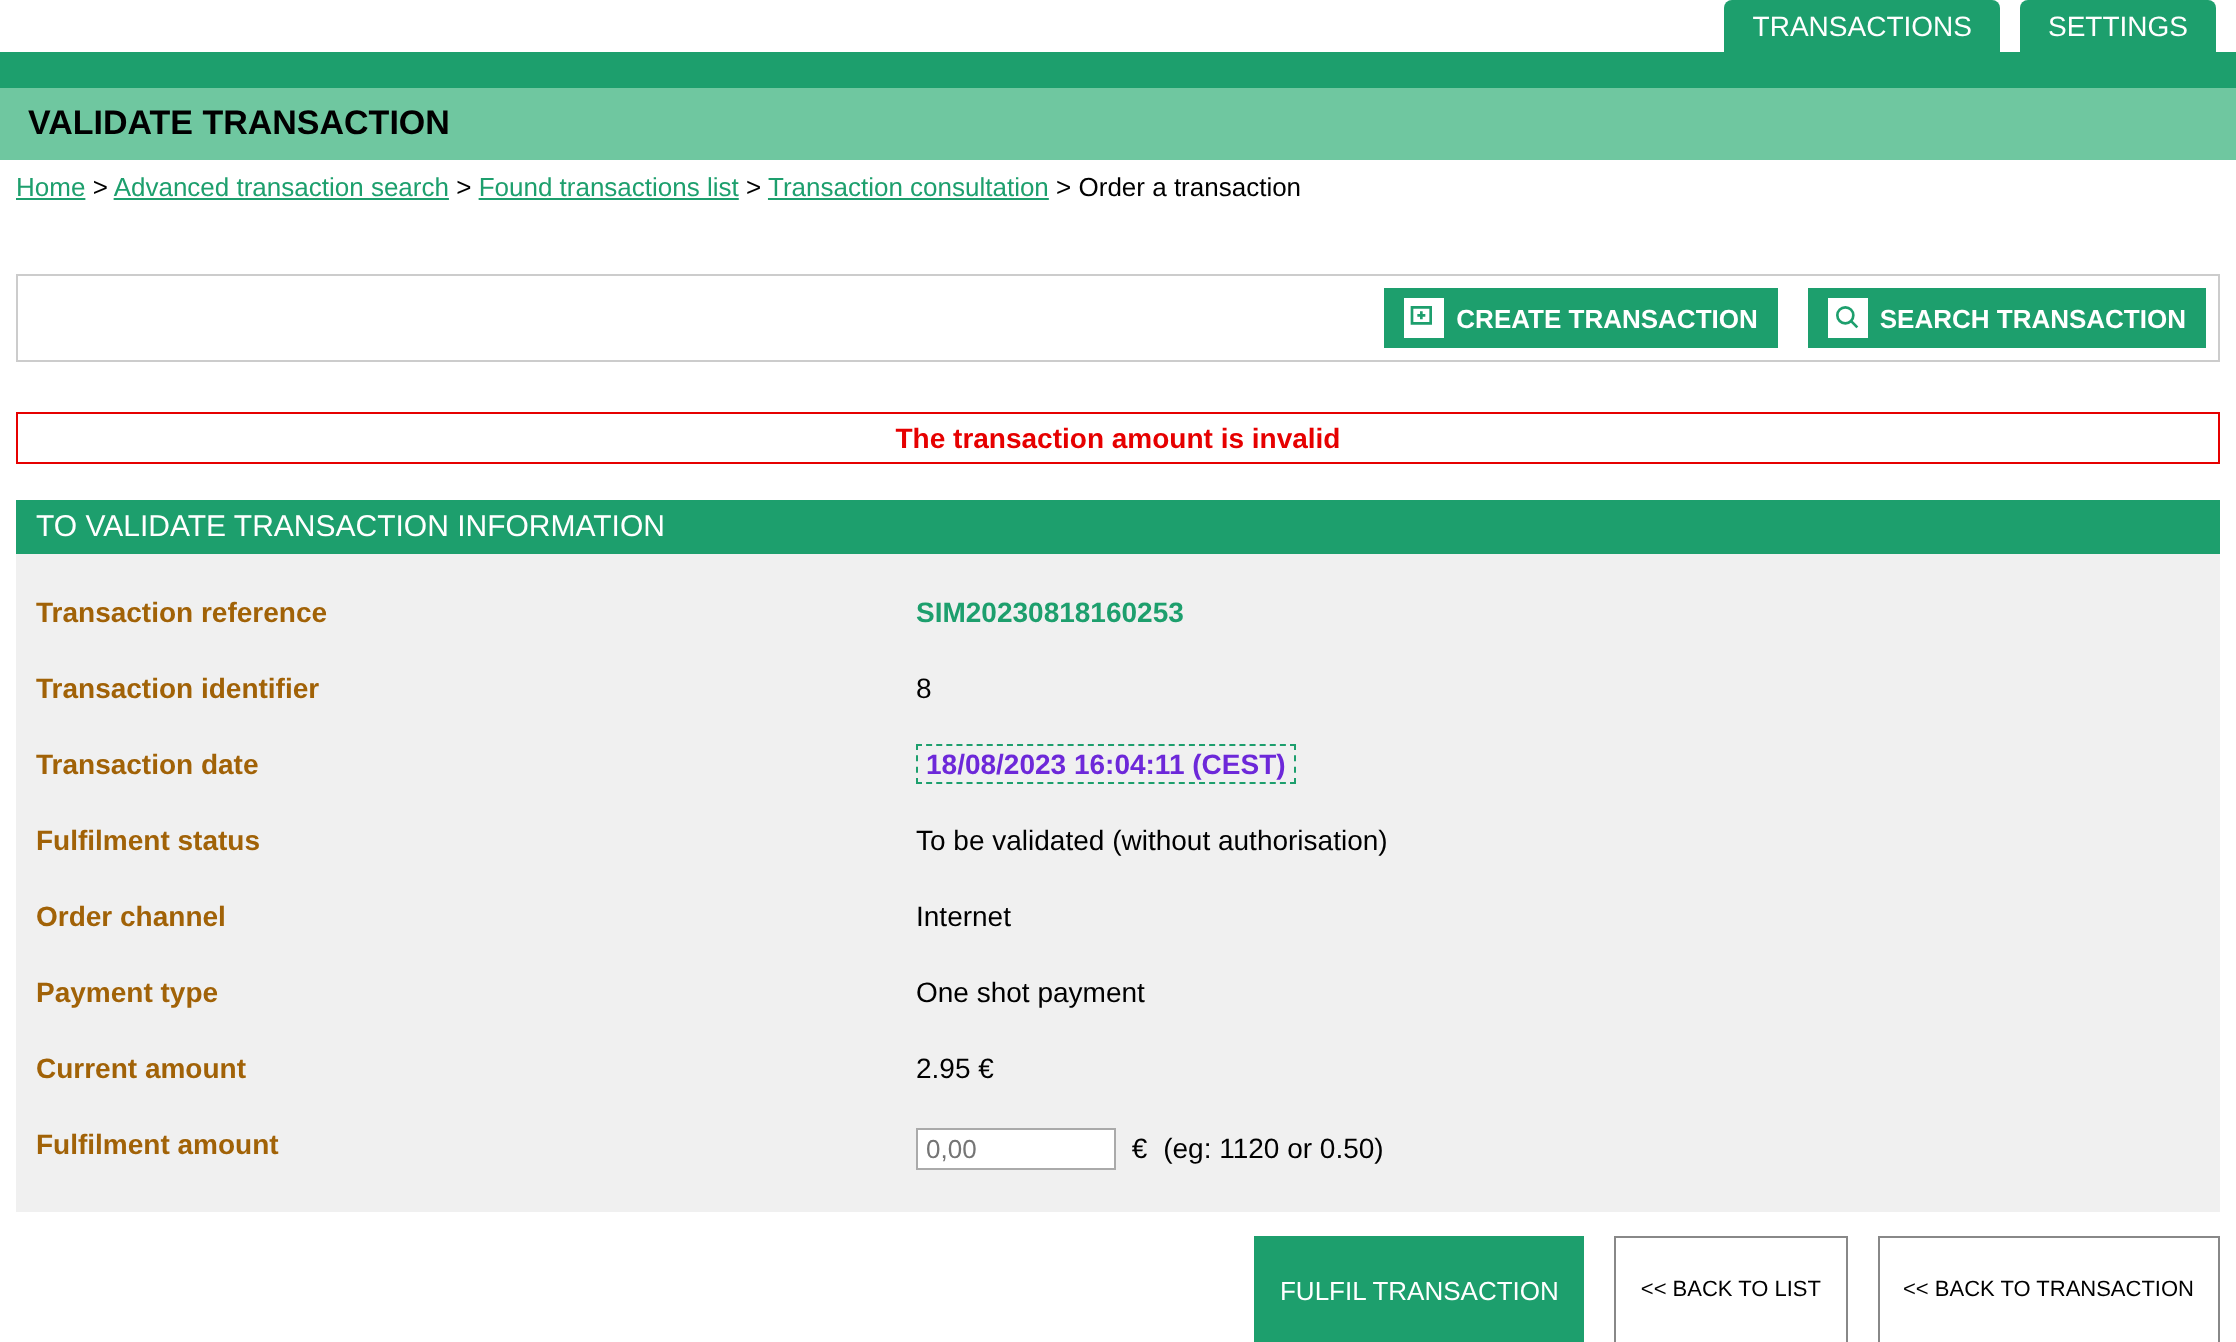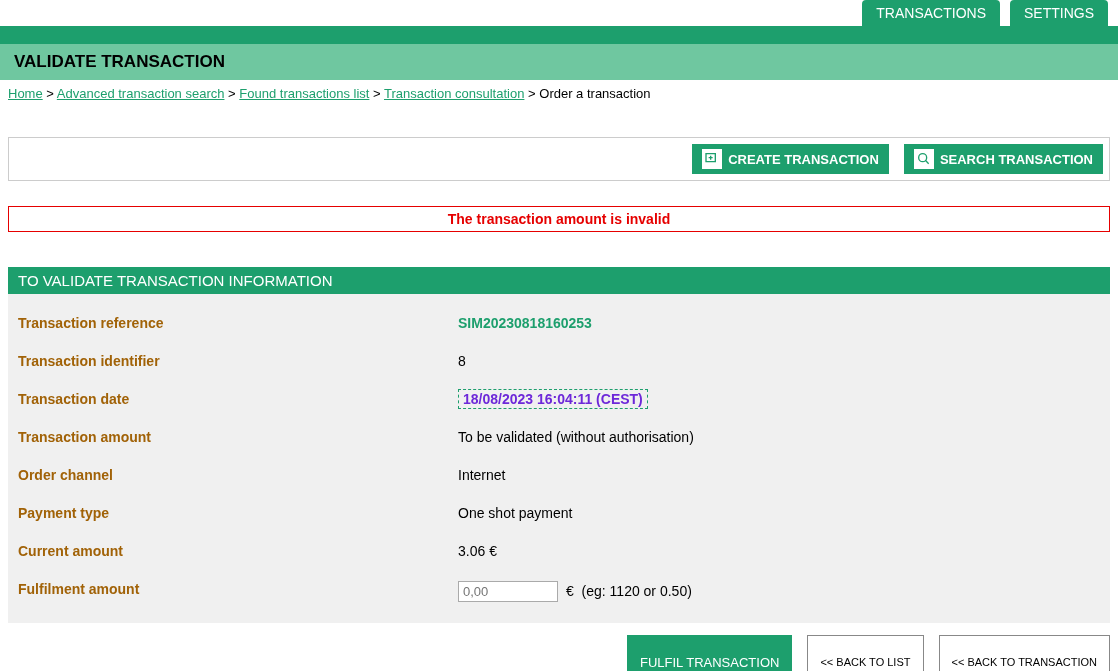--- a/index.html
+++ b/index.html
@@ -98,21 +98,21 @@
     .error-msg {
       border: 1px solid #e60000;
       color: #e60000;
       font-weight: bold;
       text-align: center;
       padding: 4px;
       font-size: 14px;
     }
     .section-wrap {
       padding: 0 8px;
-      margin-top: 35px;
+      margin-top: 18px;
     }
     .section-header {
       background: #1d9f6d;
       color: #fff;
       padding: 5px 10px;
       font-size: 15px;
     }
     .info-table {
       background: #f0f0f0;
       padding: 10px 0;
@@ -239,37 +239,37 @@
       <div class="info-label">Transaction identifier</div>
       <div class="info-value">8</div>
     </div>
 
     <div class="info-row">
       <div class="info-label">Transaction date</div>
       <div><span class="info-value date-highlight">18/08/2023 16:04:11 (CEST)</span></div>
     </div>
 
     <div class="info-row">
-      <div class="info-label">Transaction amount</div>
+      <div class="info-label">Fulfilment status</div>
       <div class="info-value">To be validated (without authorisation)</div>
     </div>
 
     <div class="info-row">
       <div class="info-label">Order channel</div>
       <div class="info-value">Internet</div>
     </div>
 
     <div class="info-row">
       <div class="info-label">Payment type</div>
       <div class="info-value">One shot payment</div>
     </div>
 
     <div class="info-row">
       <div class="info-label">Current amount</div>
-      <div class="info-value">3.06  €</div>
+      <div class="info-value">2.95  €</div>
     </div>
 
     <div class="info-row">
       <div class="info-label">Fulfilment amount</div>
       <div class="info-value">
         <input type="text" placeholder="0,00" style="">
         <span class="hint">€</span>
         <span class="hint">(eg: 1120 or 0.50)</span>
       </div>
     </div>

